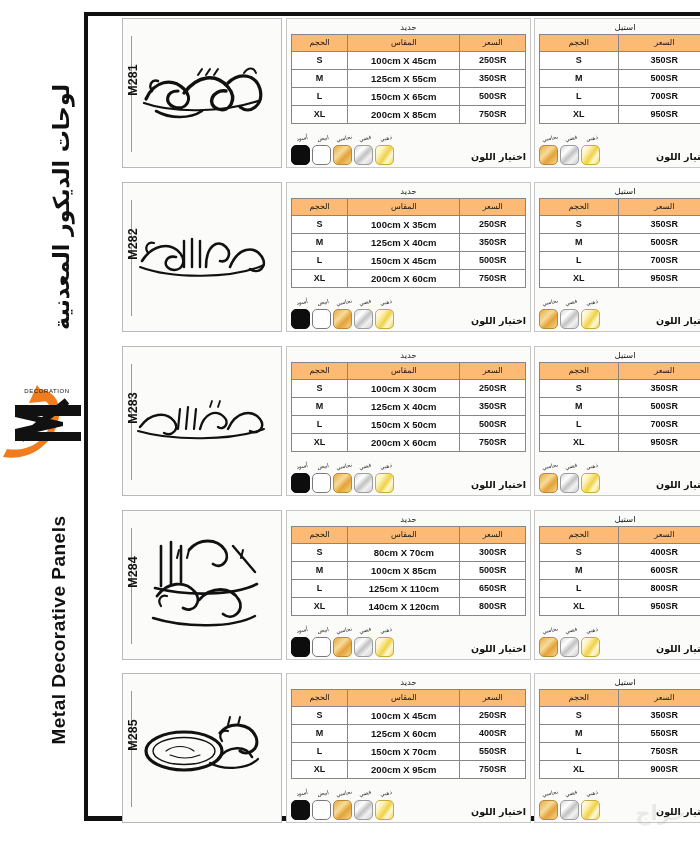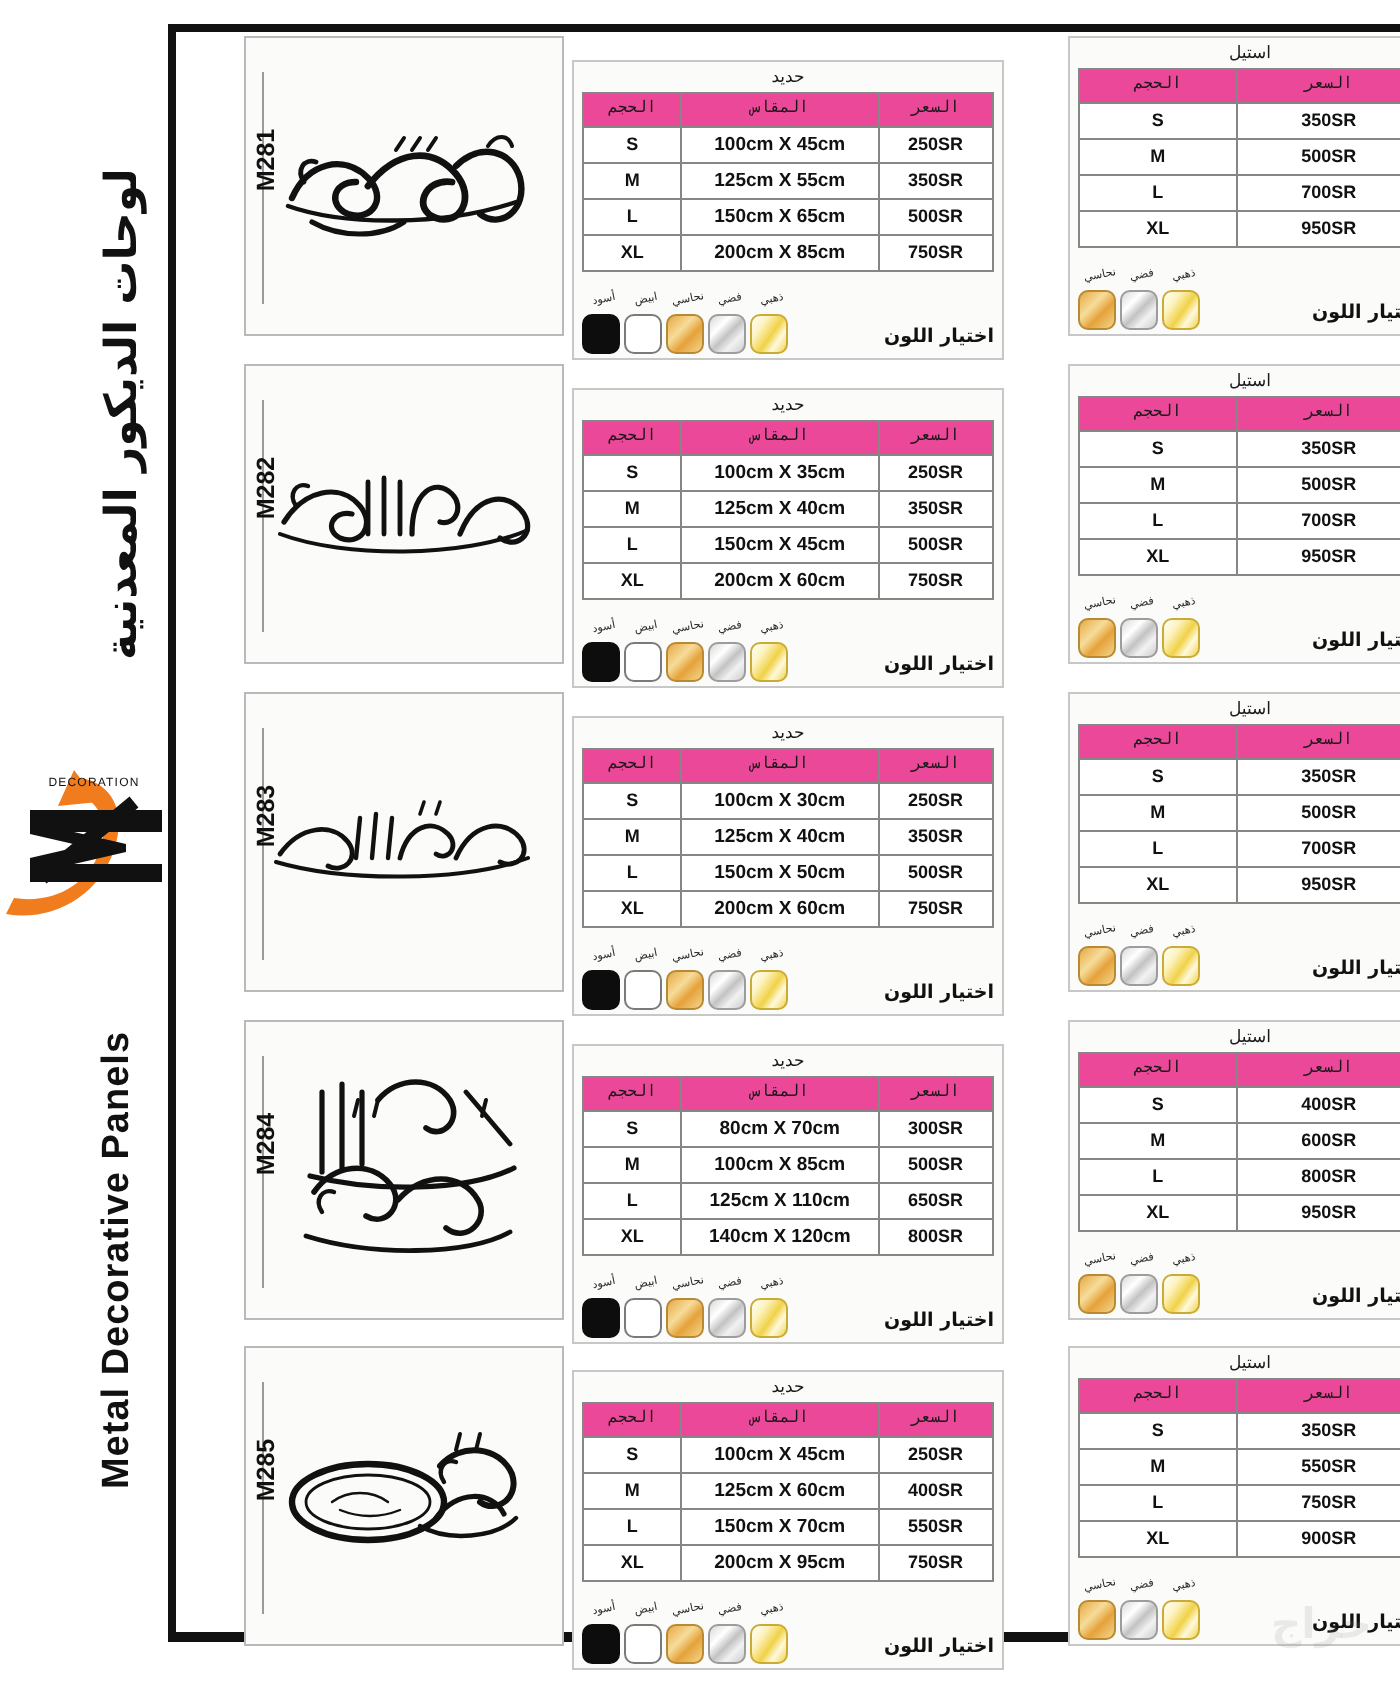--- a/index.html
+++ b/index.html
@@ -77,43 +77,43 @@
     position:absolute;inset:0;display:flex;align-items:center;justify-content:center;
   }
   .calli svg{display:block;}
 
   
   .tbl-wrap{
     position:absolute;top:0;height:150px;
     border:1px solid #c7c7c7;background:#fbfbf9;
     box-sizing:border-box;padding:2px 4px 0 4px;
   }
-  .tbl-iron{left:186px;width:216px;margin-top:12px;}
+  .tbl-iron{left:186px;width:245px;}
   .tbl-steel{left:434px;width:182px;}
 
   .tbl-title{
     text-align:center;font-size:8.5px;font-weight:400;color:#1a1a1a;
     font-family:"DejaVu Sans","Liberation Sans",sans-serif;
     direction:rtl;padding:1px 0 2px 0;line-height:10px;
   }
   table.sizes{
     width:100%;border-collapse:collapse;table-layout:fixed;
     background:#fff;
   }
   table.sizes th, table.sizes td{
     border:1px solid #868686;
     text-align:center;
     padding:0;
     height:17px;
     line-height:17px;
   }
   table.sizes th{
-    font-family:Liberation Mono, monospace;
+    font-family:Liberation Sans, sans-serif;
     font-size:8px;font-weight:400;color:#161616;direction:rtl;
-    background:#ec4899;
+    background:#fdba74;
     height:16px;line-height:16px;
   }
   table.sizes td{
     font-size:9px;font-weight:700;color:#111;
     font-family:"Liberation Sans",sans-serif;
     background:#fff;
   }
   table.sizes td.dim{font-size:9.5px;}
   .col-size{width:24%;}
   .col-dim{width:48%;}

